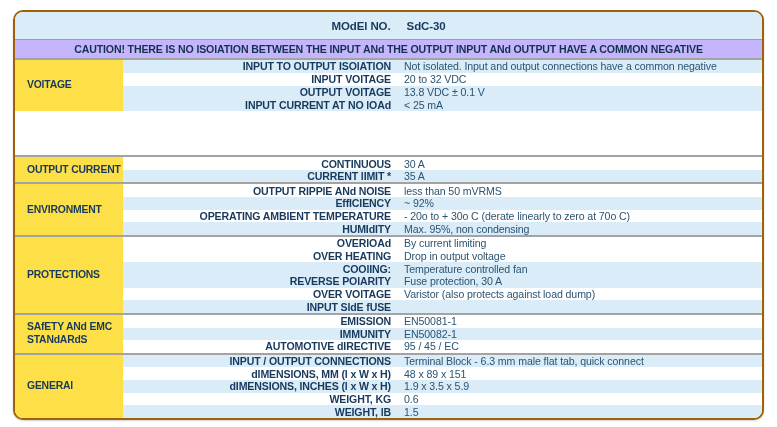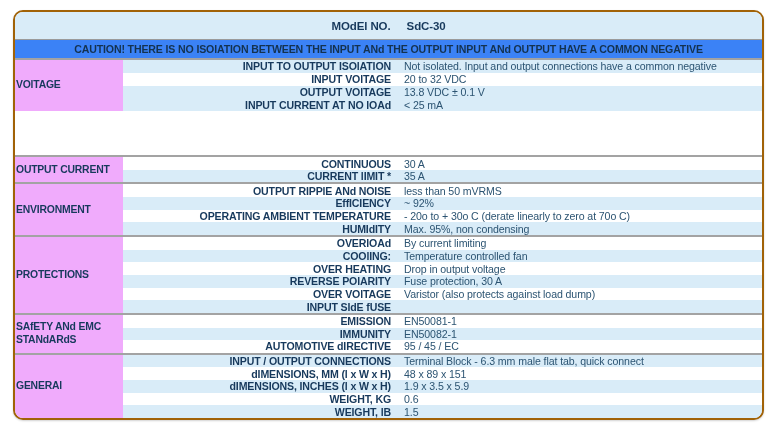--- a/index.html
+++ b/index.html
@@ -38,21 +38,21 @@
     justify-content: center;
     gap: 16px;
     font-weight: bold;
     font-size: 11.5px;
     color: #17395c;
     letter-spacing: -0.1px;
   }
   .caution-row {
     flex: 0 0 18px;
     border-top: 1px solid #9b9b9b;
-    background: #3b82f6;
+    background: #c4b5fd;
     display: flex;
     align-items: center;
     justify-content: center;
     font-weight: bold;
     font-size: 10.6px;
     color: #14324f;
     letter-spacing: -0.15px;
     white-space: nowrap;
   }
   .sections {
@@ -63,27 +63,27 @@
   .section {
     display: flex;
     border-top: 2px solid #a3a3a3;
     min-height: 0;
   }
   .sec-label {
     flex: 0 0 108px;
     box-sizing: border-box;
     display: flex;
     align-items: center;
-    padding-left: 1px;
+    padding-left: 12px;
     font-weight: bold;
     font-size: 10.4px;
     letter-spacing: -0.2px;
     line-height: 1.2;
     color: #17395c;
-    background: #f0abfc;
+    background: #fde047;
   }
   .sec-rows {
     flex: 1;
     display: flex;
     flex-direction: column;
     min-width: 0;
   }
   .spec-row {
     flex: 1;
     display: flex;
@@ -182,28 +182,28 @@
             </div>
           </div>
         </div>
         <div class="section" style="flex-grow: 6;">
           <div class="sec-label">PROTECTIONS</div>
           <div class="sec-rows">
             <div class="spec-row">
               <div class="attr-cell">OVERlOAd</div>
               <div class="value-cell">By current limiting</div>
             </div>
+            <div class="spec-row">
+              <div class="attr-cell">OVER HEATING</div>
+              <div class="value-cell">Drop in output voltage</div>
+            </div>
             <div class="spec-row blue">
               <div class="attr-cell">COOlING:</div>
               <div class="value-cell">Temperature controlled fan</div>
             </div>
-            <div class="spec-row">
-              <div class="attr-cell">OVER HEATING</div>
-              <div class="value-cell">Drop in output voltage</div>
-            </div>
             <div class="spec-row blue">
               <div class="attr-cell">REVERSE POlARITY</div>
               <div class="value-cell">Fuse protection, 30 A</div>
             </div>
             <div class="spec-row">
               <div class="attr-cell">OVER VOlTAGE</div>
               <div class="value-cell">Varistor (also protects against load dump)</div>
             </div>
             <div class="spec-row blue">
               <div class="attr-cell">INPUT SIdE fUSE</div>

